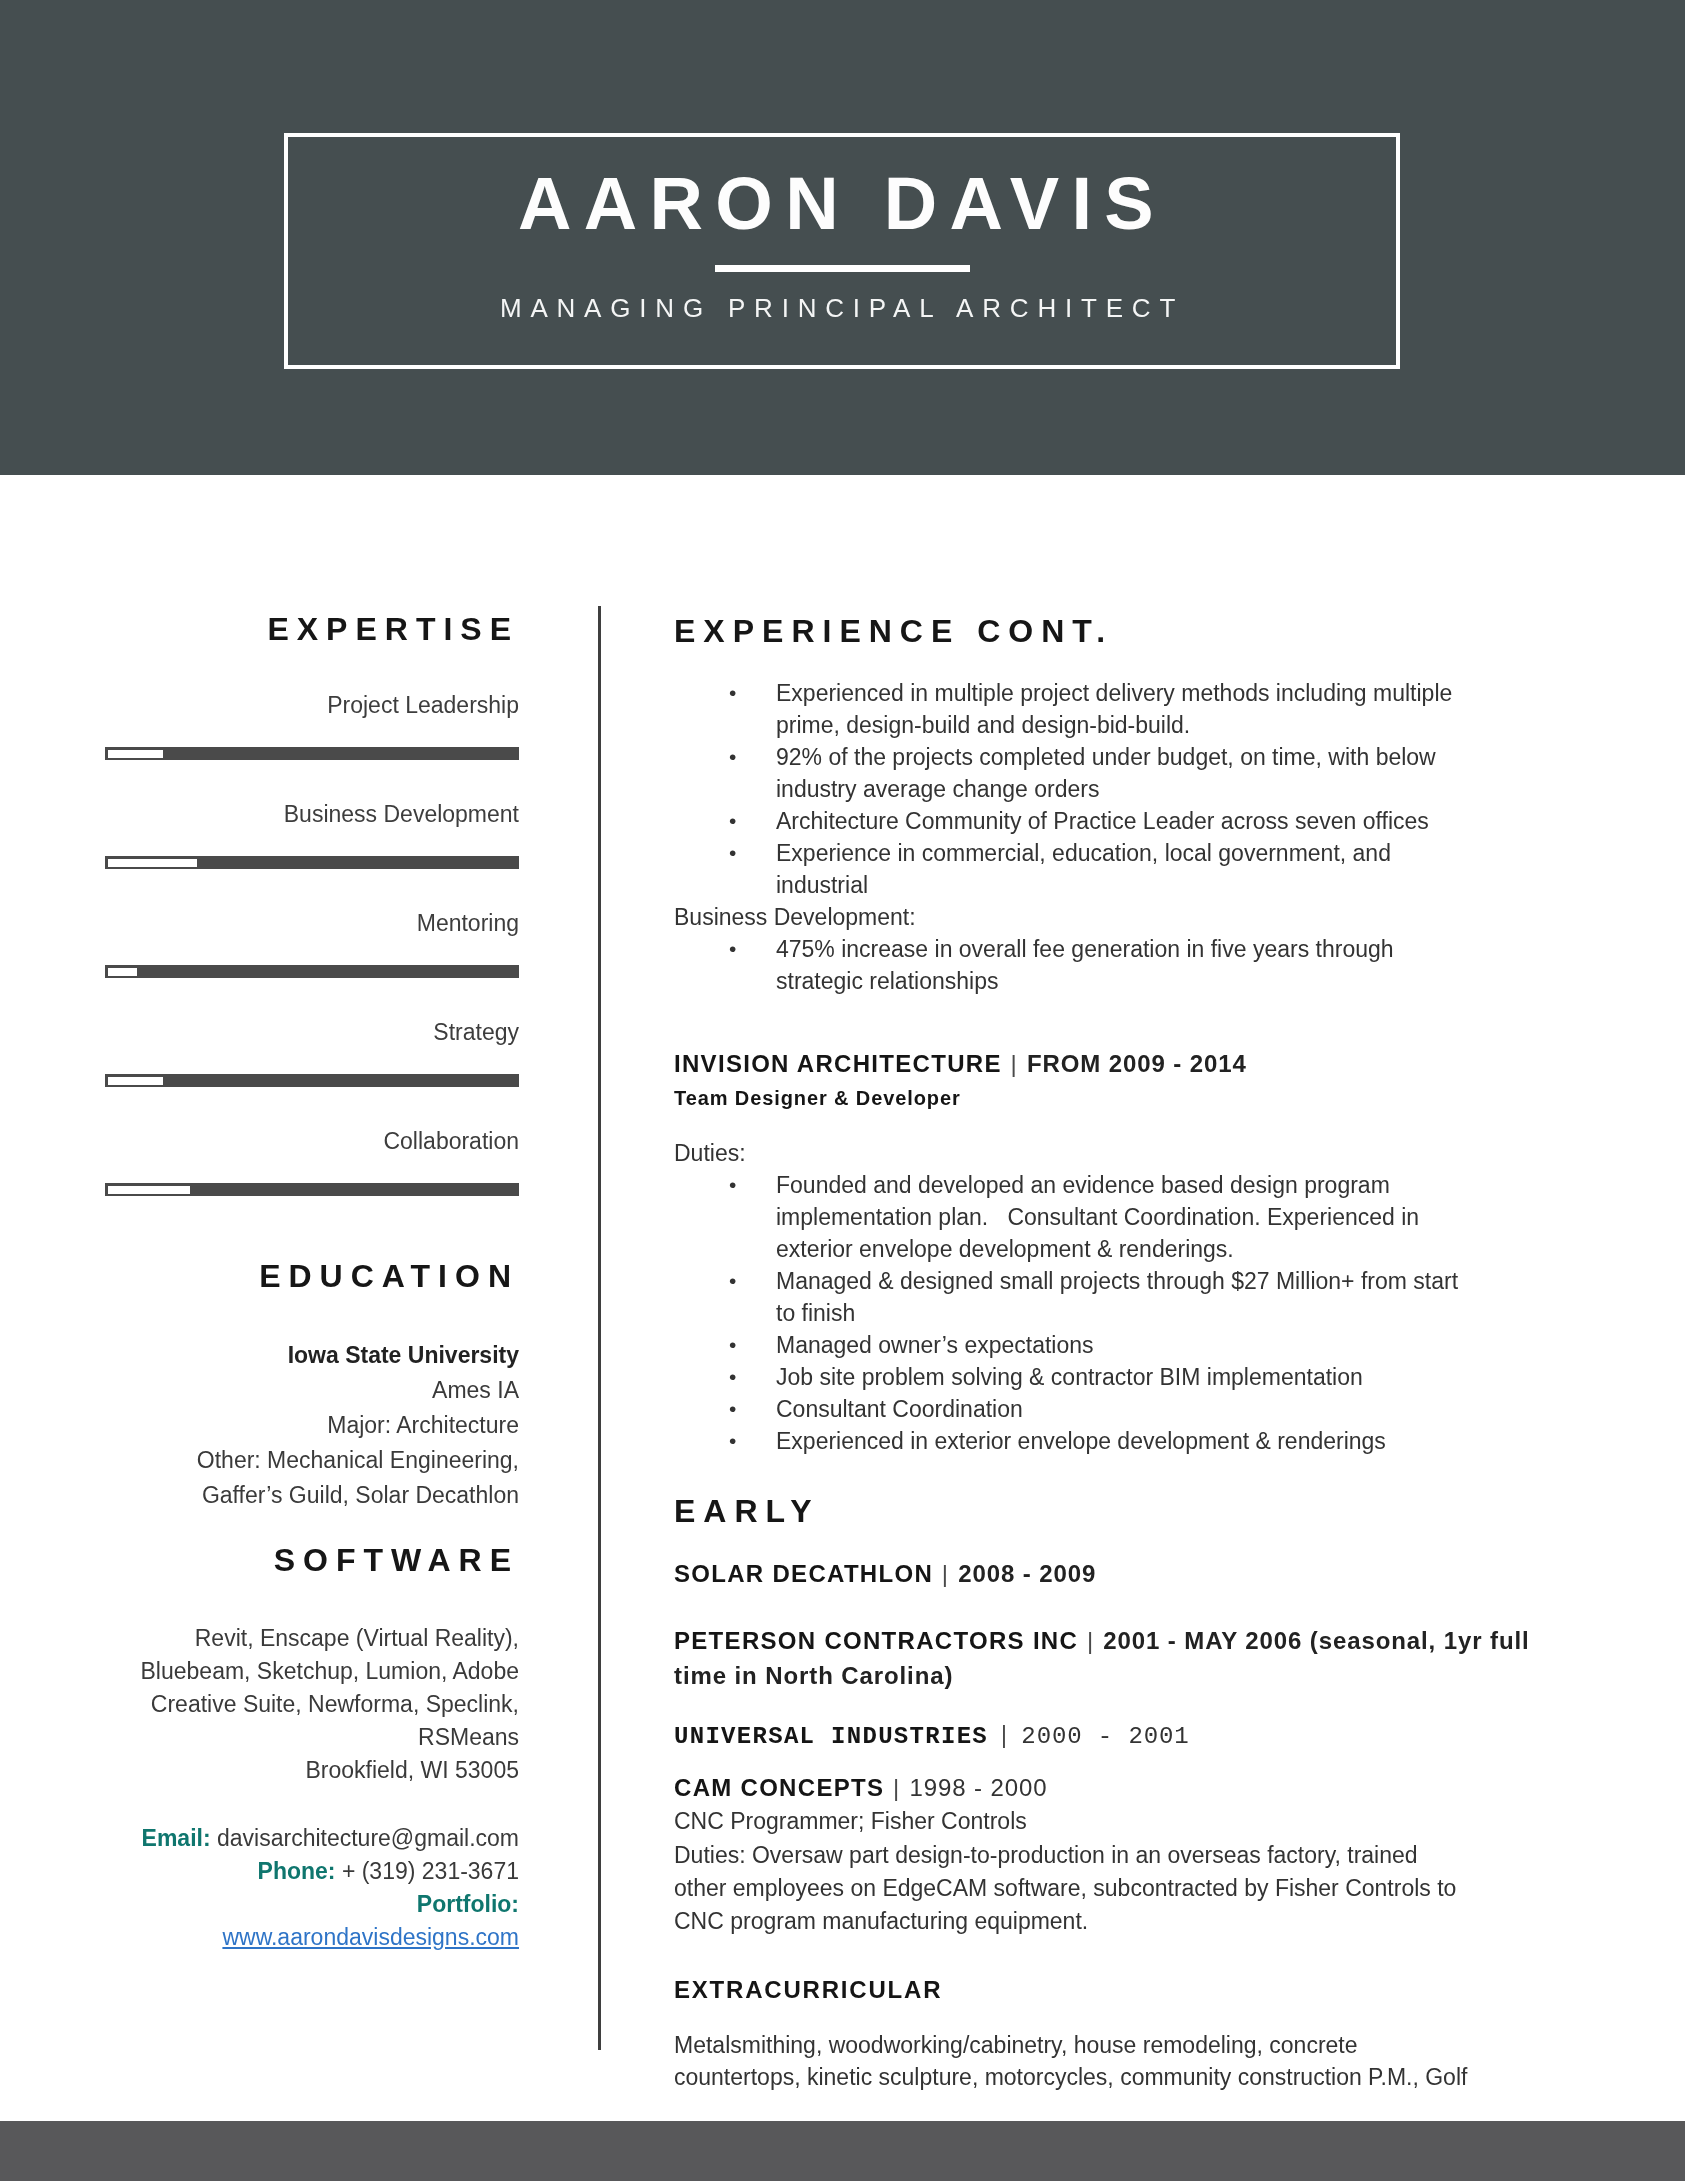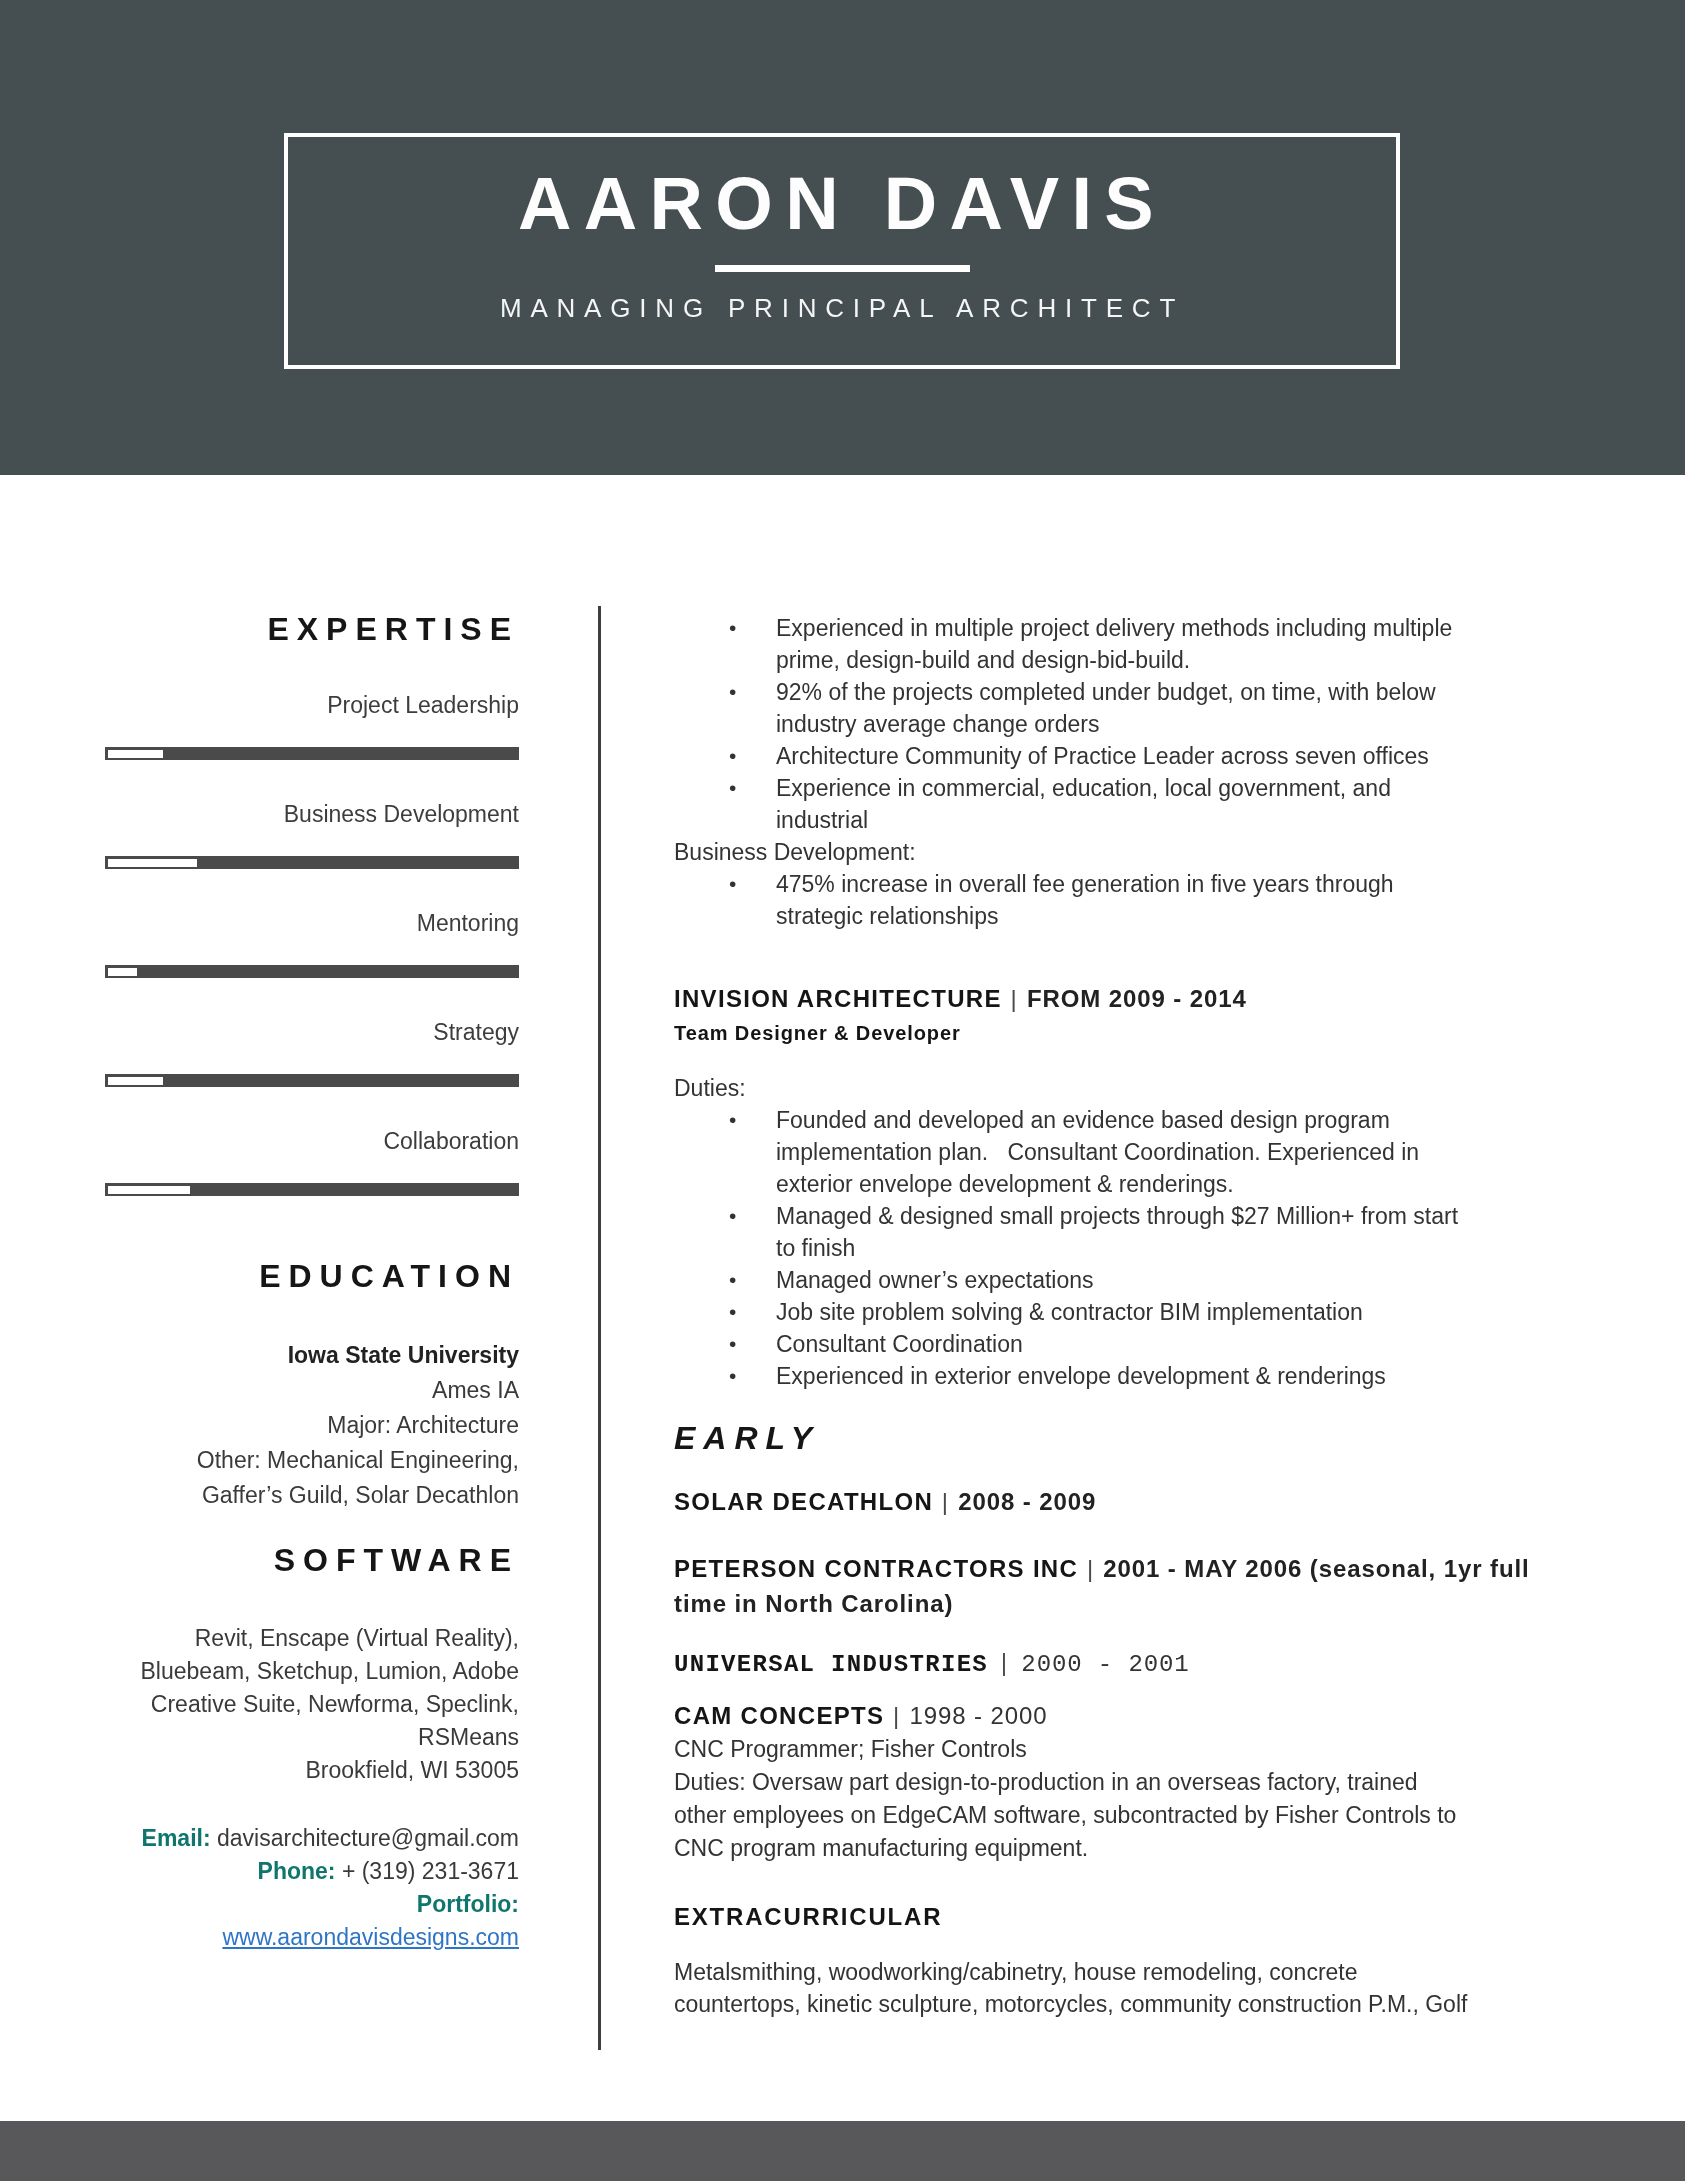--- a/index.html
+++ b/index.html
@@ -58,21 +58,21 @@
   .dot{position:absolute;left:55px;top:0;font-size:21px;}
   .ln{display:block;white-space:pre-wrap;}
   .plain{font-size:23px;line-height:32px;margin:0;color:#333333;}
   .h-job{font-size:24px;line-height:35px;font-weight:700;letter-spacing:1.3px;color:#151515;margin:0;}
   .h-invision{margin-top:49px;}
   .jobrole{font-size:20px;line-height:35px;font-weight:700;letter-spacing:0.9px;color:#151515;margin:0;}
   .duties-label{margin-top:21px;}
   .sep{font-weight:400;color:#4a4a4a;padding:0 8.8px;}
   .dates-strong{font-weight:600;color:#222222;letter-spacing:0.9px;}
   .dates-reg{font-weight:400;color:#333333;letter-spacing:0.9px;}
-  .h-early{margin-top:27px;margin-bottom:24px;font-style:italic;}
+  .h-early{margin-top:35px;margin-bottom:24px;}
   .h-solar{margin-top:0;}
   .h-peterson{margin-top:32px;}
   .h-universal{margin-top:26px;font-family:Liberation Mono, monospace;}
   .h-cam{margin-top:16px;}
   .duties-para{margin-top:1.8px;font-size:23px;line-height:33px;color:#333333;}
   .h-extra{margin-top:34px;letter-spacing:1.8px;}
   .extra-para{margin-top:22px;}
 </style>
 </head>
 <body>
@@ -147,20 +147,21 @@
     </div>
     <div class="contact-line">
       <span class="b">Portfolio:</span>
     </div>
     <div class="contact-line">
       <a href="#" class="link">www.aarondavisdesigns.com</a>
     </div>
   </aside>
 
   <main class="right-col">
+    <h2 class="h-sec">EXPERIENCE CONT.</h2>
 
     <ul class="blist">
       <li>
           <span class="dot">•</span>
         <span class="ln">Experienced in multiple project delivery methods including multiple</span>
         <span class="ln">prime, design-build and design-bid-build.</span>
       </li>
       <li>
           <span class="dot">•</span>
         <span class="ln">92% of the projects completed under budget, on time, with below</span>

